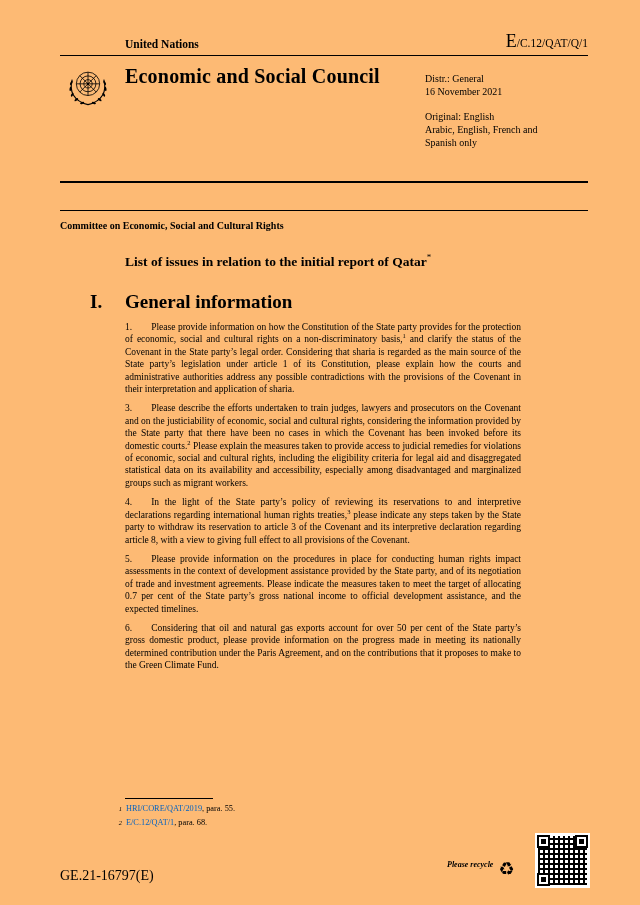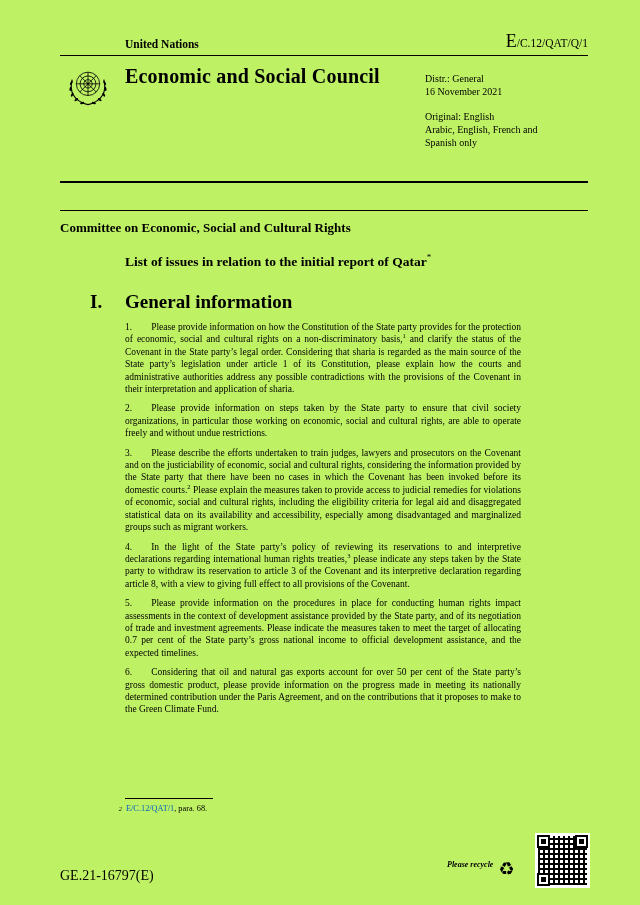--- a/index.html
+++ b/index.html
@@ -1,38 +1,38 @@
 <!DOCTYPE html>
 <html><head>
 <meta charset="utf-8">
 <style>
   html,body { margin:0; padding:0; background:#e9e9e9; }
   .page {
     position:relative; width:640px; height:905px; margin:0 auto;
-    background:#bef264; color:#000;
+    background:#fdba74; color:#000;
     font-family:"Liberation Serif", serif;
     overflow:hidden;
   }
   
   .org-name { position:absolute; top:38px; left:125px; font-size:11.5px; font-weight:bold; }
   .doc-symbol { position:absolute; top:31px; right:52px; font-size:11.5px; }
   .doc-symbol .big-e { font-size:18px; font-weight:normal; }
   .rule-top { position:absolute; top:55px; left:60px; right:52px; border-top:1px solid #000; }
 
   .emblem { position:absolute; top:63px; left:63px; width:50px; height:50px; }
 
   .council-title { position:absolute; top:65px; left:125px; font-size:20px; font-weight:bold; letter-spacing:0.2px; }
 
   .meta { position:absolute; top:72px; left:425px; width:140px; font-size:10px; line-height:13px; }
   .meta .gap { height:12px; }
 
   .rule-mid1 { position:absolute; top:181px; left:60px; right:52px; border-top:2.5px solid #000; }
   .rule-mid2 { position:absolute; top:210px; left:60px; right:52px; border-top:1.5px solid #000; }
 
-  .committee { position:absolute; top:220px; left:60px; font-size:13px; font-weight:bold; }
+  .committee { position:absolute; top:220px; left:60px; font-size:10px; font-weight:bold; }
 
   .doc-title { position:absolute; top:252px; left:125px; font-size:13.5px; font-weight:bold; }
   .doc-title sup { font-size:9px; font-weight:normal; }
 
   .section-heading { position:absolute; top:291px; left:90px; font-size:19px; font-weight:bold; }
   .section-num { display:inline-block; width:35px; }
 
   
   .body-text {
     position:absolute; top:321px; left:125px; width:396px;
@@ -136,29 +136,32 @@
   <div class="doc-title">
     <span>List of issues in relation to the initial report of Qatar</span><sup>*</sup>
   </div>
 
   <div class="section-heading">
     <span class="section-num">I.</span><span>General information</span>
   </div>
 
   <div class="body-text">
       <div class="para"><span class="para-num">1.</span>Please provide information on how the Constitution of the State party provides for the protection of economic, social and cultural rights on a non-discriminatory basis,<sup>1</sup> and clarify the status of the Covenant in the State party’s legal order. Considering that sharia is regarded as the main source of the State party’s legislation under article 1 of its Constitution, please explain how the courts and administrative authorities address any possible contradictions with the provisions of the Covenant in their interpretation and application of sharia.</div>
-      <div class="para"><span class="para-num">2.</span>Please provide information on steps taken by the State party to ensure that civil society organizations, in particular those working on economic, social and cultural rights, are able to operate freely and without undue restrictions.</div>
       <div class="para"><span class="para-num">3.</span>Please describe the efforts undertaken to train judges, lawyers and prosecutors on the Covenant and on the justiciability of economic, social and cultural rights, considering the information provided by the State party that there have been no cases in which the Covenant has been invoked before its domestic courts.<sup>2</sup> Please explain the measures taken to provide access to judicial remedies for violations of economic, social and cultural rights, including the eligibility criteria for legal aid and disaggregated statistical data on its availability and accessibility, especially among disadvantaged and marginalized groups such as migrant workers.</div>
       <div class="para"><span class="para-num">4.</span>In the light of the State party’s policy of reviewing its reservations to and interpretive declarations regarding international human rights treaties,<sup>3</sup> please indicate any steps taken by the State party to withdraw its reservation to article 3 of the Covenant and its interpretive declaration regarding article 8, with a view to giving full effect to all provisions of the Covenant.</div>
       <div class="para"><span class="para-num">5.</span>Please provide information on the procedures in place for conducting human rights impact assessments in the context of development assistance provided by the State party, and of its negotiation of trade and investment agreements. Please indicate the measures taken to meet the target of allocating 0.7 per cent of the State party’s gross national income to official development assistance, and the expected timelines.</div>
       <div class="para"><span class="para-num">6.</span>Considering that oil and natural gas exports account for over 50 per cent of the State party’s gross domestic product, please provide information on the progress made in meeting its nationally determined contribution under the Paris Agreement, and on the contributions that it proposes to make to the Green Climate Fund.</div>
     </div>
 
   <div class="footnote-rule"></div>
   <div class="footnotes">
+      <div class="fn-row">
+        <span class="fn-marker"><sup>1</sup></span>
+        <span class="fn-text"><span class="fn-link" style="color: rgb(5, 99, 193);">HRI/CORE/QAT/2019</span>, para. 55.</span>
+      </div>
       <div class="fn-row">
         <span class="fn-marker"><sup>2</sup></span>
         <span class="fn-text"><span class="fn-link" style="color: rgb(5, 99, 193);">E/C.12/QAT/1</span>, para. 68.</span>
       </div>
     </div>
 
   <div class="footer-ref">GE.21-16797(E)</div>
 
   <div class="recycle-block">
     <span class="recycle-label">Please recycle</span>

